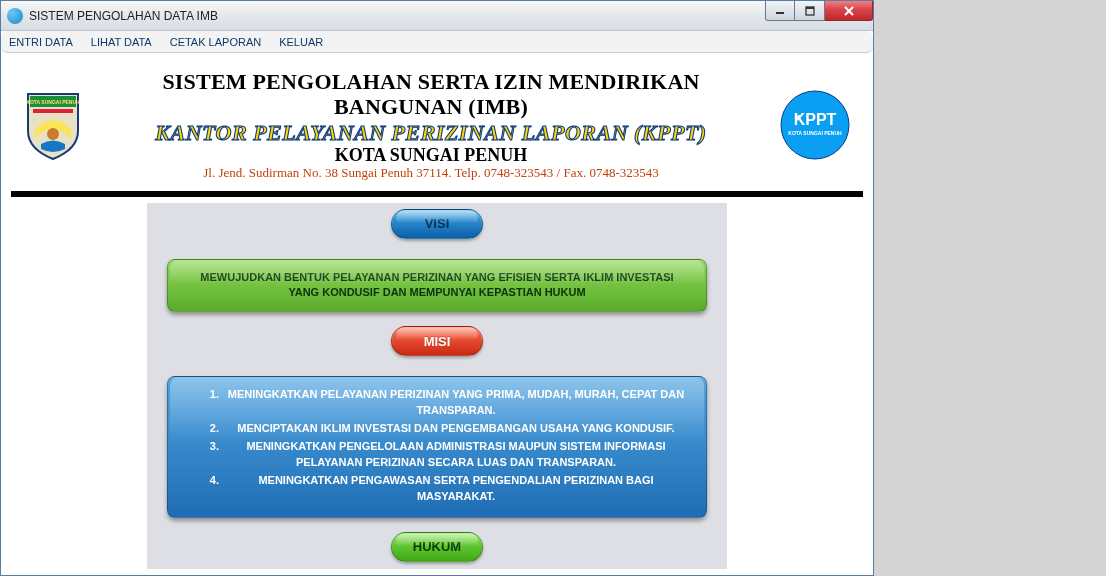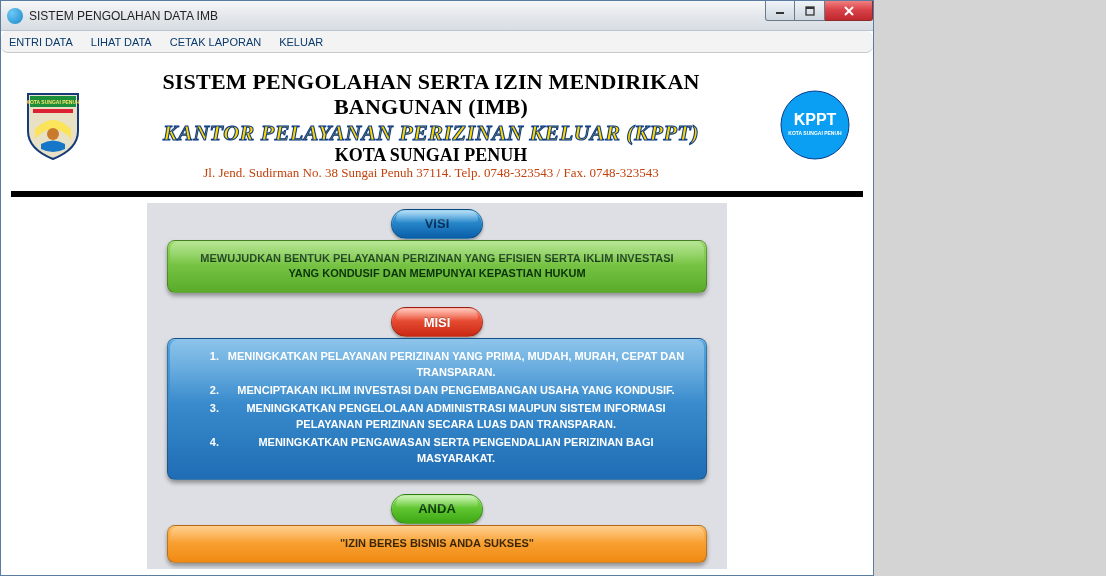--- a/index.html
+++ b/index.html
@@ -148,21 +148,21 @@
     margin: 6px 10px 6px 10px;
     padding: 6px 14px 0 14px;
     overflow: hidden;
     width: 580px;
     align-self: center;
   }
   .pill {
     width: 92px;
     height: 30px;
     border-radius: 15px;
-    margin: 0 auto 1px auto;
+    margin: 0 auto 20px auto;
     display: flex;
     align-items: center;
     justify-content: center;
     font-size: 13px;
     font-weight: bold;
     color: #fff;
     border: 1px solid rgba(0,0,0,0.25);
     box-shadow: inset 0 1px 0 rgba(255,255,255,0.5), 0 2px 3px rgba(0,0,0,0.3);
     position: relative;
     text-shadow: 0 -1px 0 rgba(0,0,0,0.3);
@@ -252,21 +252,21 @@
           <text x="30" y="15" font-size="5" text-anchor="middle" fill="#fde26a" font-weight="bold">KOTA SUNGAI PENUH</text>
           <path d="M12 50 Q30 30 48 50 L48 40 Q30 22 12 40 Z" fill="#fbe35a"></path>
           <circle cx="30" cy="45" r="6" fill="#c97a2b"></circle>
           <path d="M18 55 Q30 48 42 55 L42 60 Q30 66 18 60 Z" fill="#1677c9"></path>
           <path d="M10 20 H50 V24 H10 Z" fill="#d23"></path>
         </svg>
       </div>
 
       <div class="header-text">
         <div class="header-line1">SISTEM PENGOLAHAN SERTA IZIN MENDIRIKAN BANGUNAN (IMB)</div>
-        <div class="header-line2">KANTOR PELAYANAN PERIZINAN KELUAR (KPPT)</div>
+        <div class="header-line2">KANTOR PELAYANAN PERIZINAN LAPORAN (KPPT)</div>
         <div class="header-line3">KOTA SUNGAI PENUH</div>
         <div class="header-line4">Jl. Jend. Sudirman No. 38 Sungai Penuh 37114. Telp. 0748-323543 / Fax. 0748-323543</div>
       </div>
 
       <div class="kppt-logo">
         <svg viewBox="0 0 72 72">
           <circle cx="36" cy="36" r="34" fill="#0a9ff2"></circle>
           <circle cx="36" cy="36" r="34" fill="none" stroke="#0a3a8a" stroke-width="1"></circle>
           <path d="M36 4 a32 32 0 0 1 0 64" fill="none" stroke="#fff" stroke-width="0"></path>
           <text x="36" y="36" font-size="16" font-weight="bold" text-anchor="middle" fill="#fff" font-family="Arial">KPPT</text>
@@ -291,21 +291,21 @@
       <div class="panel blue">
         <ol>
           <li>MENINGKATKAN PELAYANAN PERIZINAN YANG PRIMA, MUDAH, MURAH, CEPAT DAN TRANSPARAN.</li>
           <li>MENCIPTAKAN IKLIM INVESTASI DAN PENGEMBANGAN USAHA YANG KONDUSIF.</li>
           <li>MENINGKATKAN PENGELOLAAN ADMINISTRASI MAUPUN SISTEM INFORMASI PELAYANAN PERIZINAN SECARA LUAS DAN TRANSPARAN.</li>
           <li>MENINGKATKAN PENGAWASAN SERTA PENGENDALIAN PERIZINAN BAGI MASYARAKAT.</li>
         </ol>
       </div>
 
       <div class="pill green">
-        <span>ANDA</span>
+        <span>HUKUM</span>
       </div>
       <div class="panel orange">
         <span>"IZIN BERES BISNIS ANDA SUKSES"</span>
       </div>
 
     </div>
 
   </div>
 </div>
 

